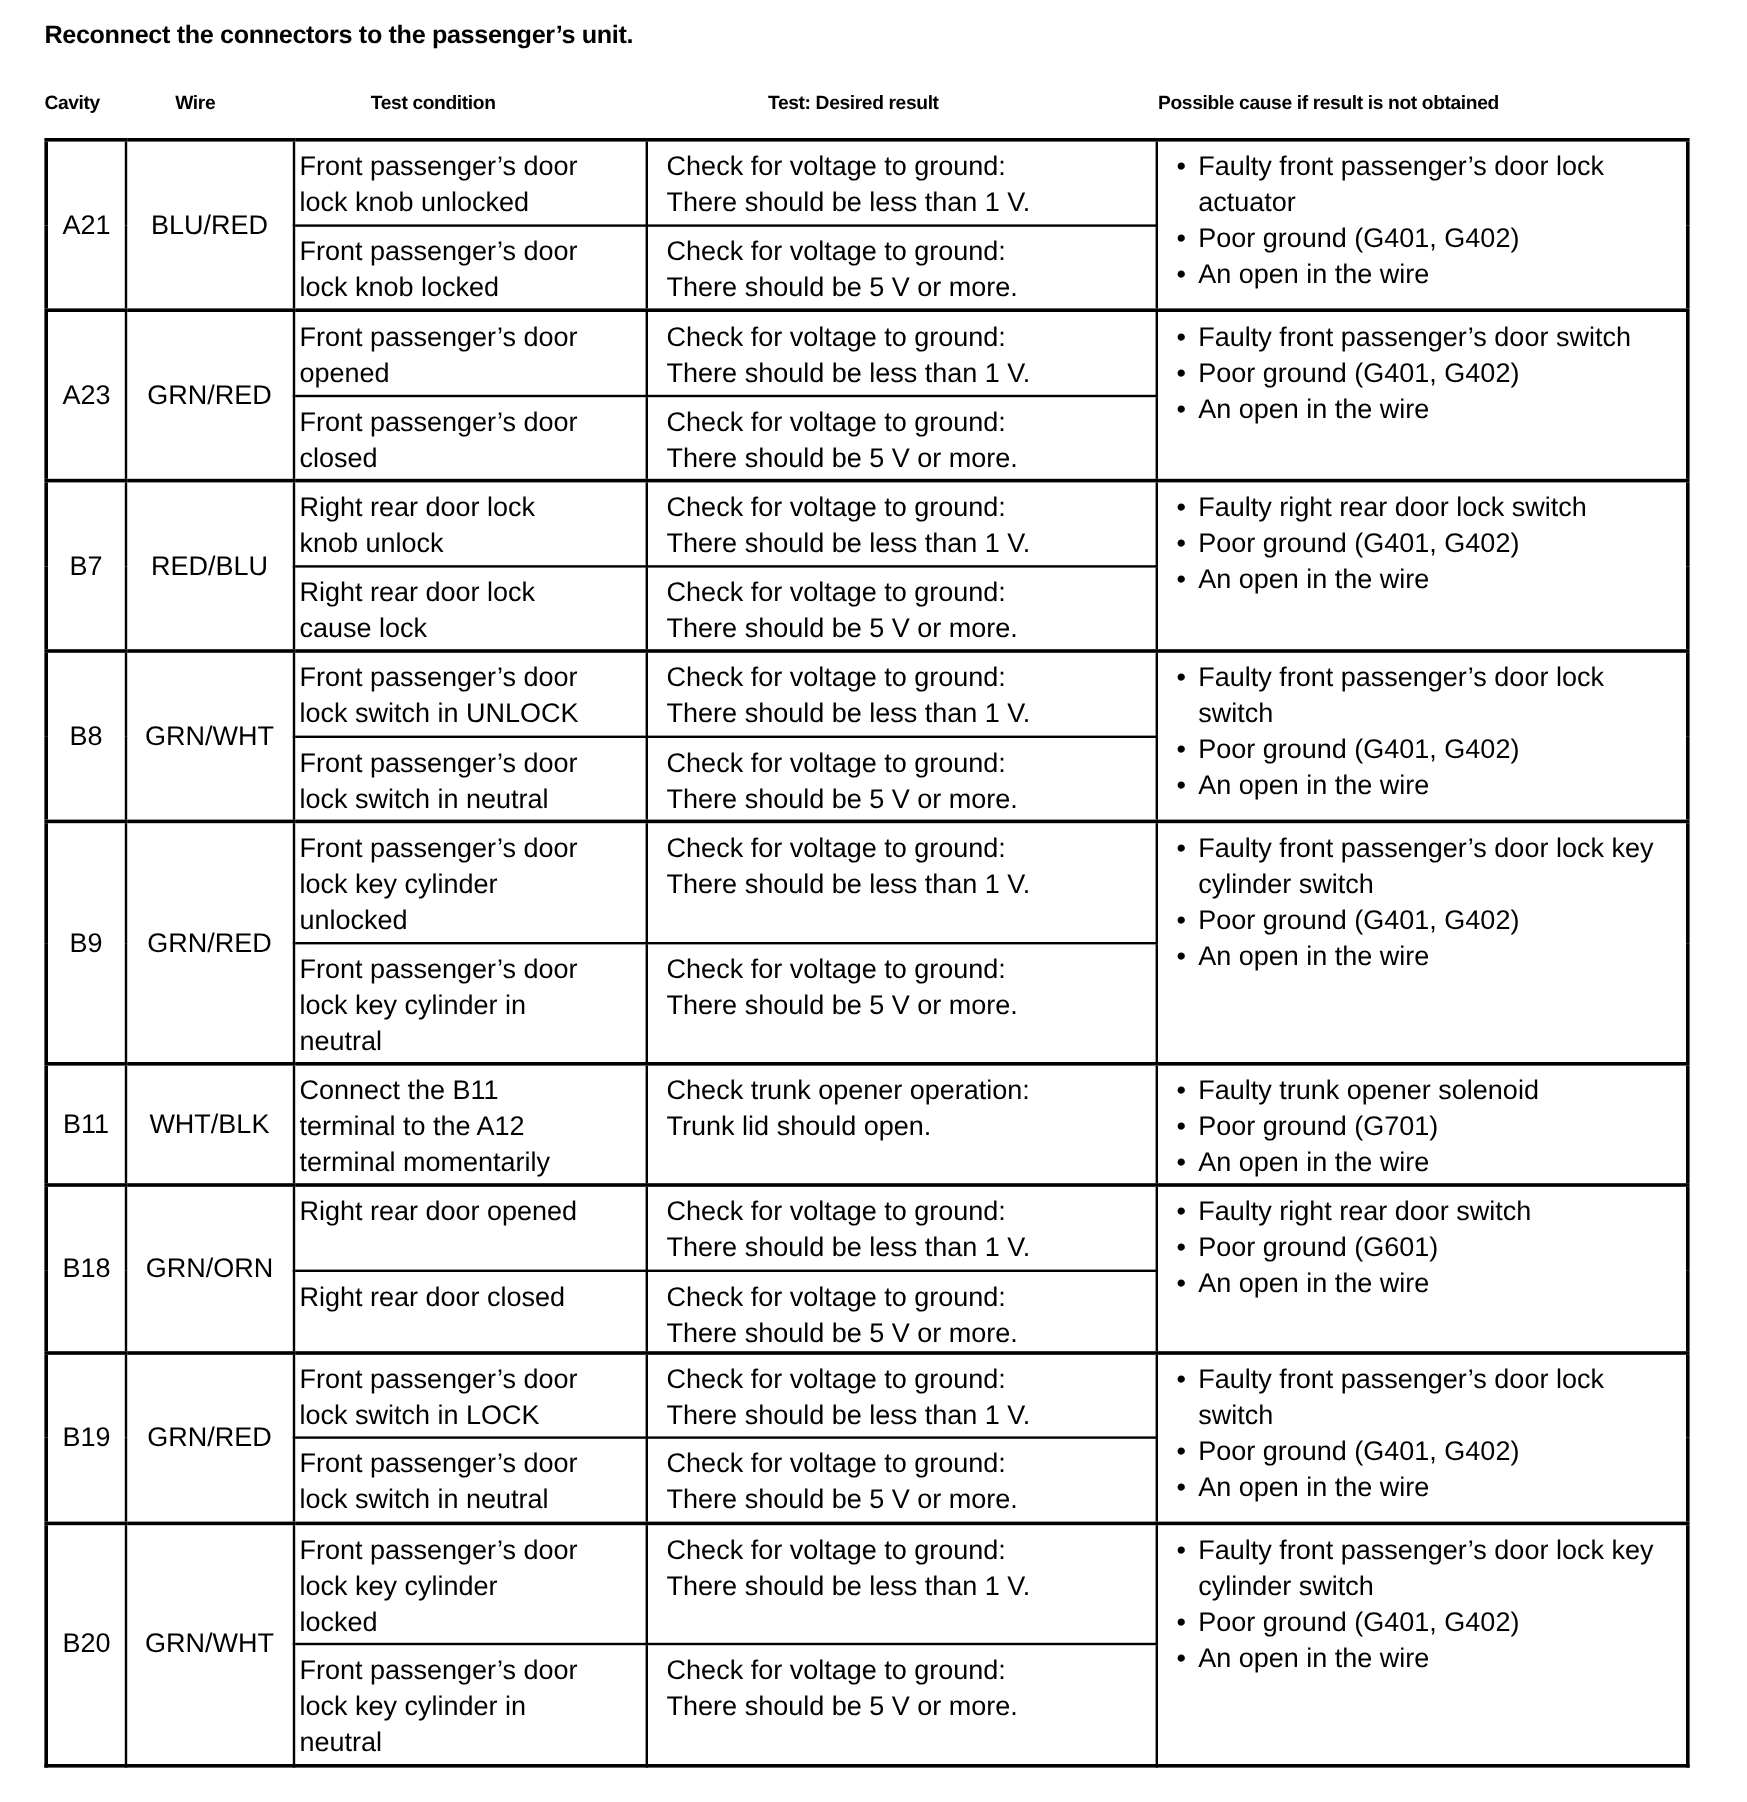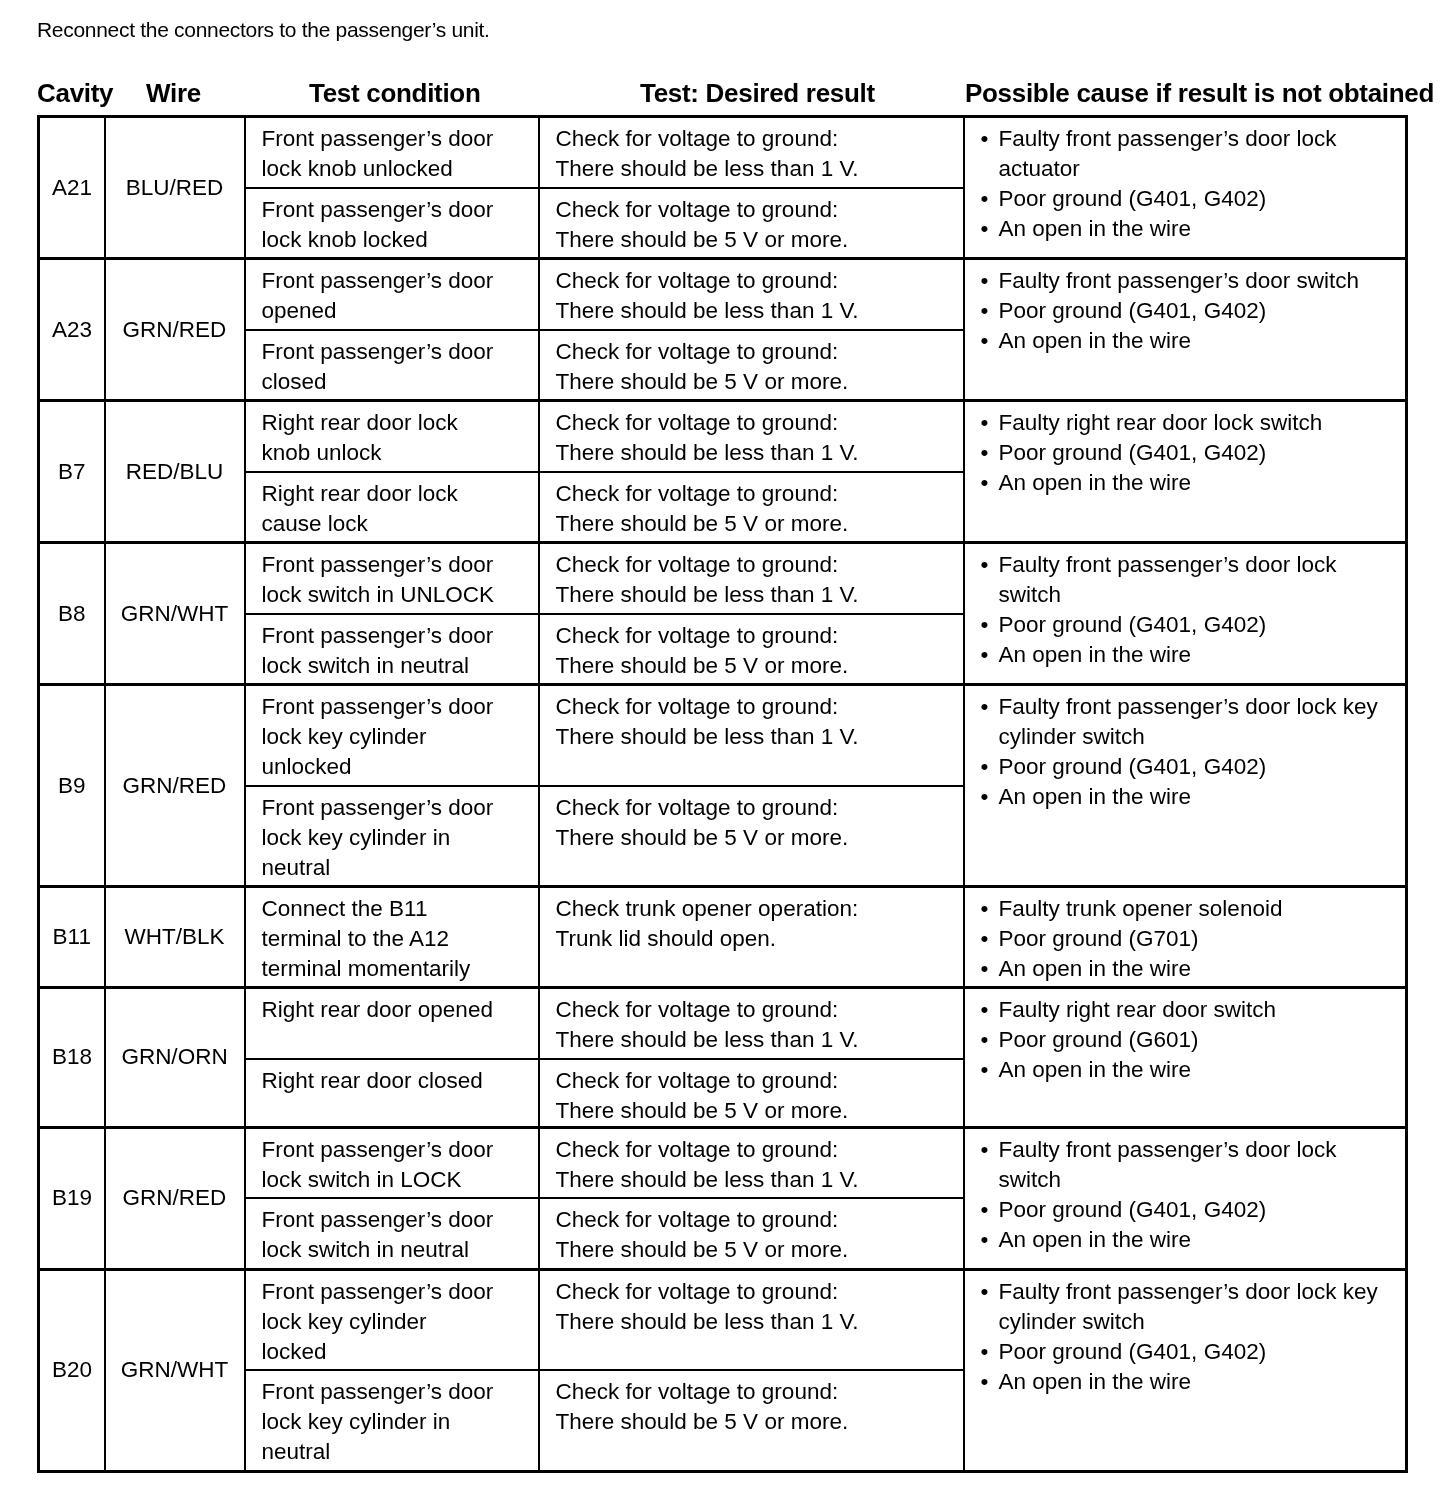--- a/index.html
+++ b/index.html
@@ -2,40 +2,40 @@
 <html><head>
 <meta charset="utf-8">
 <style>
   html, body { margin: 0; padding: 0; background: #ffffff; }
   body {
     width: 1456px; height: 1502px; position: relative; overflow: hidden;
     font-family: "Liberation Sans", "DejaVu Sans", sans-serif; color: #000;
   }
   .intro {
     position: absolute; left: 37px; top: 18px;
-    font-size: 21px; font-weight: normal; letter-spacing: -0.3px;
+    font-size: 21px; font-weight: bold; letter-spacing: -0.3px;
   }
   .hdr {
-    position: absolute; top: 78px; font-size: 26px; font-weight: bold;
+    position: absolute; top: 78px; font-size: 16px; font-weight: bold;
     letter-spacing: -0.3px; white-space: nowrap;
   }
   table.main {
     position: absolute; left: 37px; top: 115px;
     border-collapse: collapse; table-layout: fixed;
     width: 1368px;
   }
   table.main td {
     border: 2px solid #000; vertical-align: top;
     font-size: 22.5px; line-height: 30px; padding: 6px 0 0 0;
   }
   table.main tr.grp-start td { border-top-width: 3px; }
   table.main td.cav, table.main td.wire {
     vertical-align: middle; text-align: center; padding: 12px;
   }
-  table.main td.cond { padding-left: 16px; }
+  table.main td.cond { padding-left: 4px; }
   table.main td.res { padding-left: 16px; }
   table.main td.cause { padding-left: 16px; padding-right: 6px; }
   .line { display: block; white-space: nowrap; }
   .bullet { display: block; padding-left: 18px; text-indent: -18px; }
   .bullet .dot { display: inline-block; width: 18px; text-indent: 0; }
   table.main { border: 3px solid #000; }
 </style>
 </head>
 <body>
 

